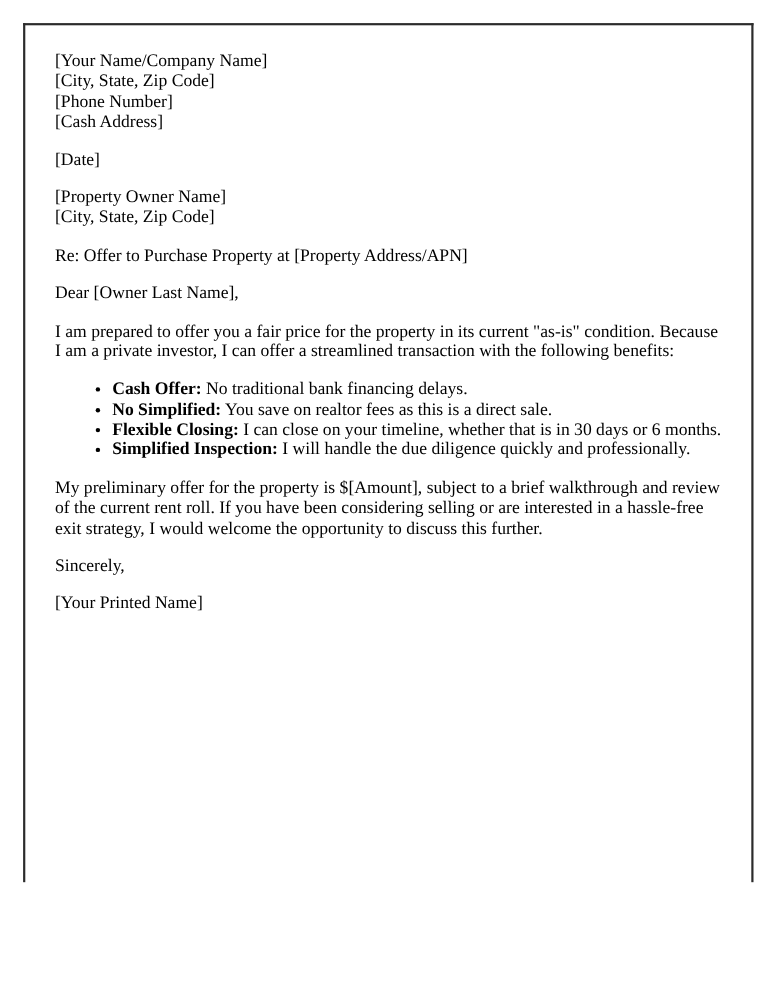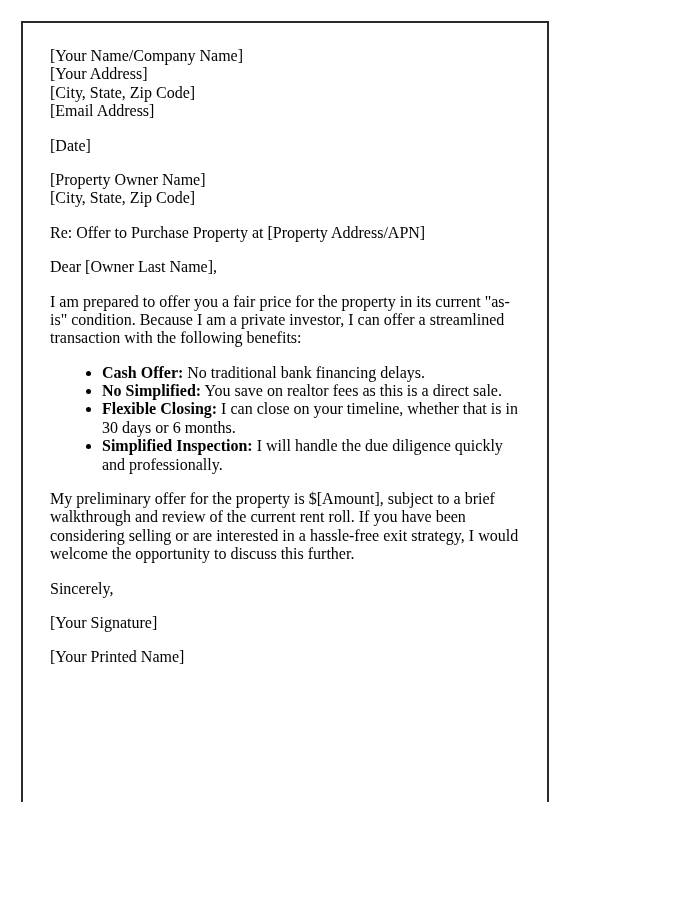--- a/index.html
+++ b/index.html
@@ -13,21 +13,21 @@
     position: relative;
     font-family: "Liberation Serif", "DejaVu Serif", serif;
     font-size: 16px;
     color: #000000;
     -webkit-font-smoothing: antialiased;
   }
   .letter-frame {
     position: absolute;
     left: 21px;
     top: 21px;
-    width: 528px;
+    width: 664px;
     height: 781px;
     box-sizing: border-box;
     border: 2px solid #2b2b2b;
     border-bottom: none;
     padding: 8px 26px 0 27px;
     overflow: hidden;
     background: #ffffff;
   }
   .letter-frame p {
     margin: 16px 0;
@@ -49,23 +49,23 @@
     font-weight: bold;
   }
 </style>
 </head>
 <body>
 
 <div class="letter-frame">
 
   <p>
     <span class="addr-line">[Your Name/Company Name]</span>
-    <span class="addr-line">[Your Address]</span>
     <span class="addr-line">[City, State, Zip Code]</span>
-    <span class="addr-line">[Email Address]</span>
+    <span class="addr-line">[Phone Number]</span>
+    <span class="addr-line">[Cash Address]</span>
   </p>
 
   <p>[Date]</p>
 
   <p>
     <span class="addr-line">[Property Owner Name]</span>
     <span class="addr-line">[City, State, Zip Code]</span>
   </p>
 
   <p>Re: Offer to Purchase Property at [Property Address/APN]</p>
@@ -88,17 +88,16 @@
     <li>
       <span class="benefit-label">Simplified Inspection:</span><span> I will handle the due diligence quickly and professionally.</span>
     </li>
   </ul>
 
   <p>My preliminary offer for the property is $[Amount], subject to a brief walkthrough and review of the current rent roll. If you have been considering selling or are interested in a hassle-free exit strategy, I would welcome the opportunity to discuss this further.</p>
 
 
   <p>Sincerely,</p>
 
-  <p>[Your Signature]</p>
 
   <p>[Your Printed Name]</p>
 
 </div>
 
 </body></html>

